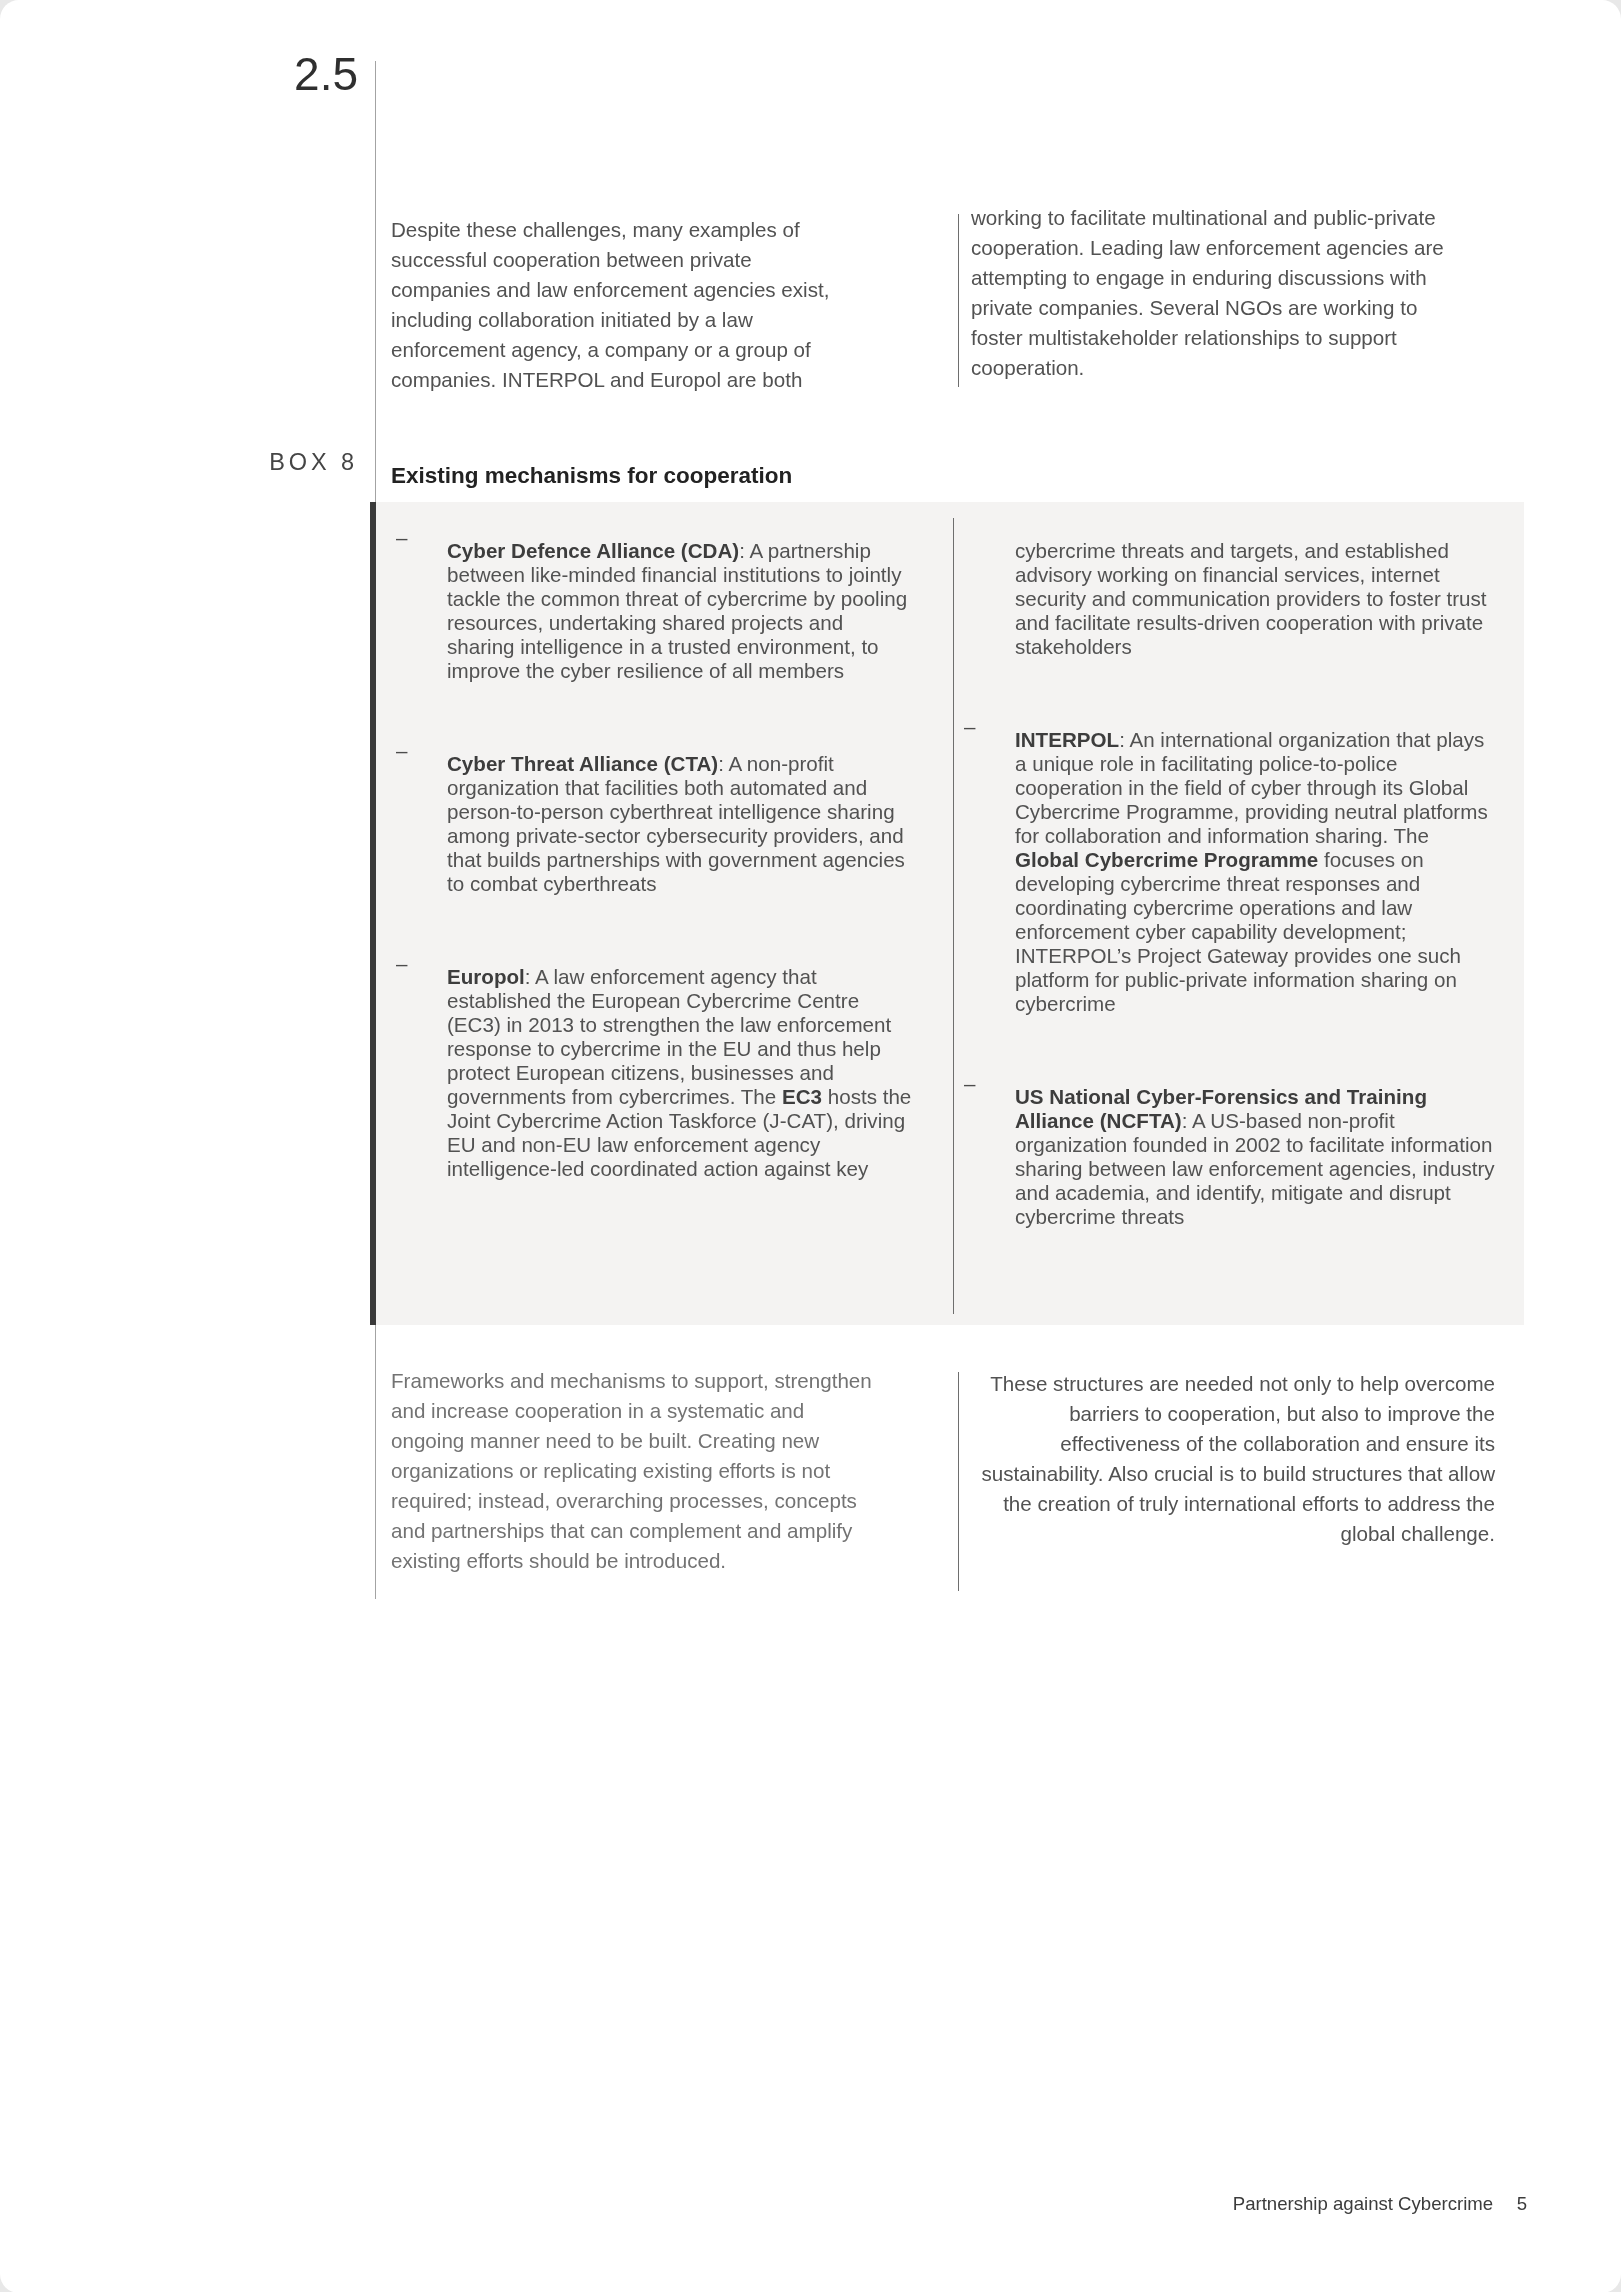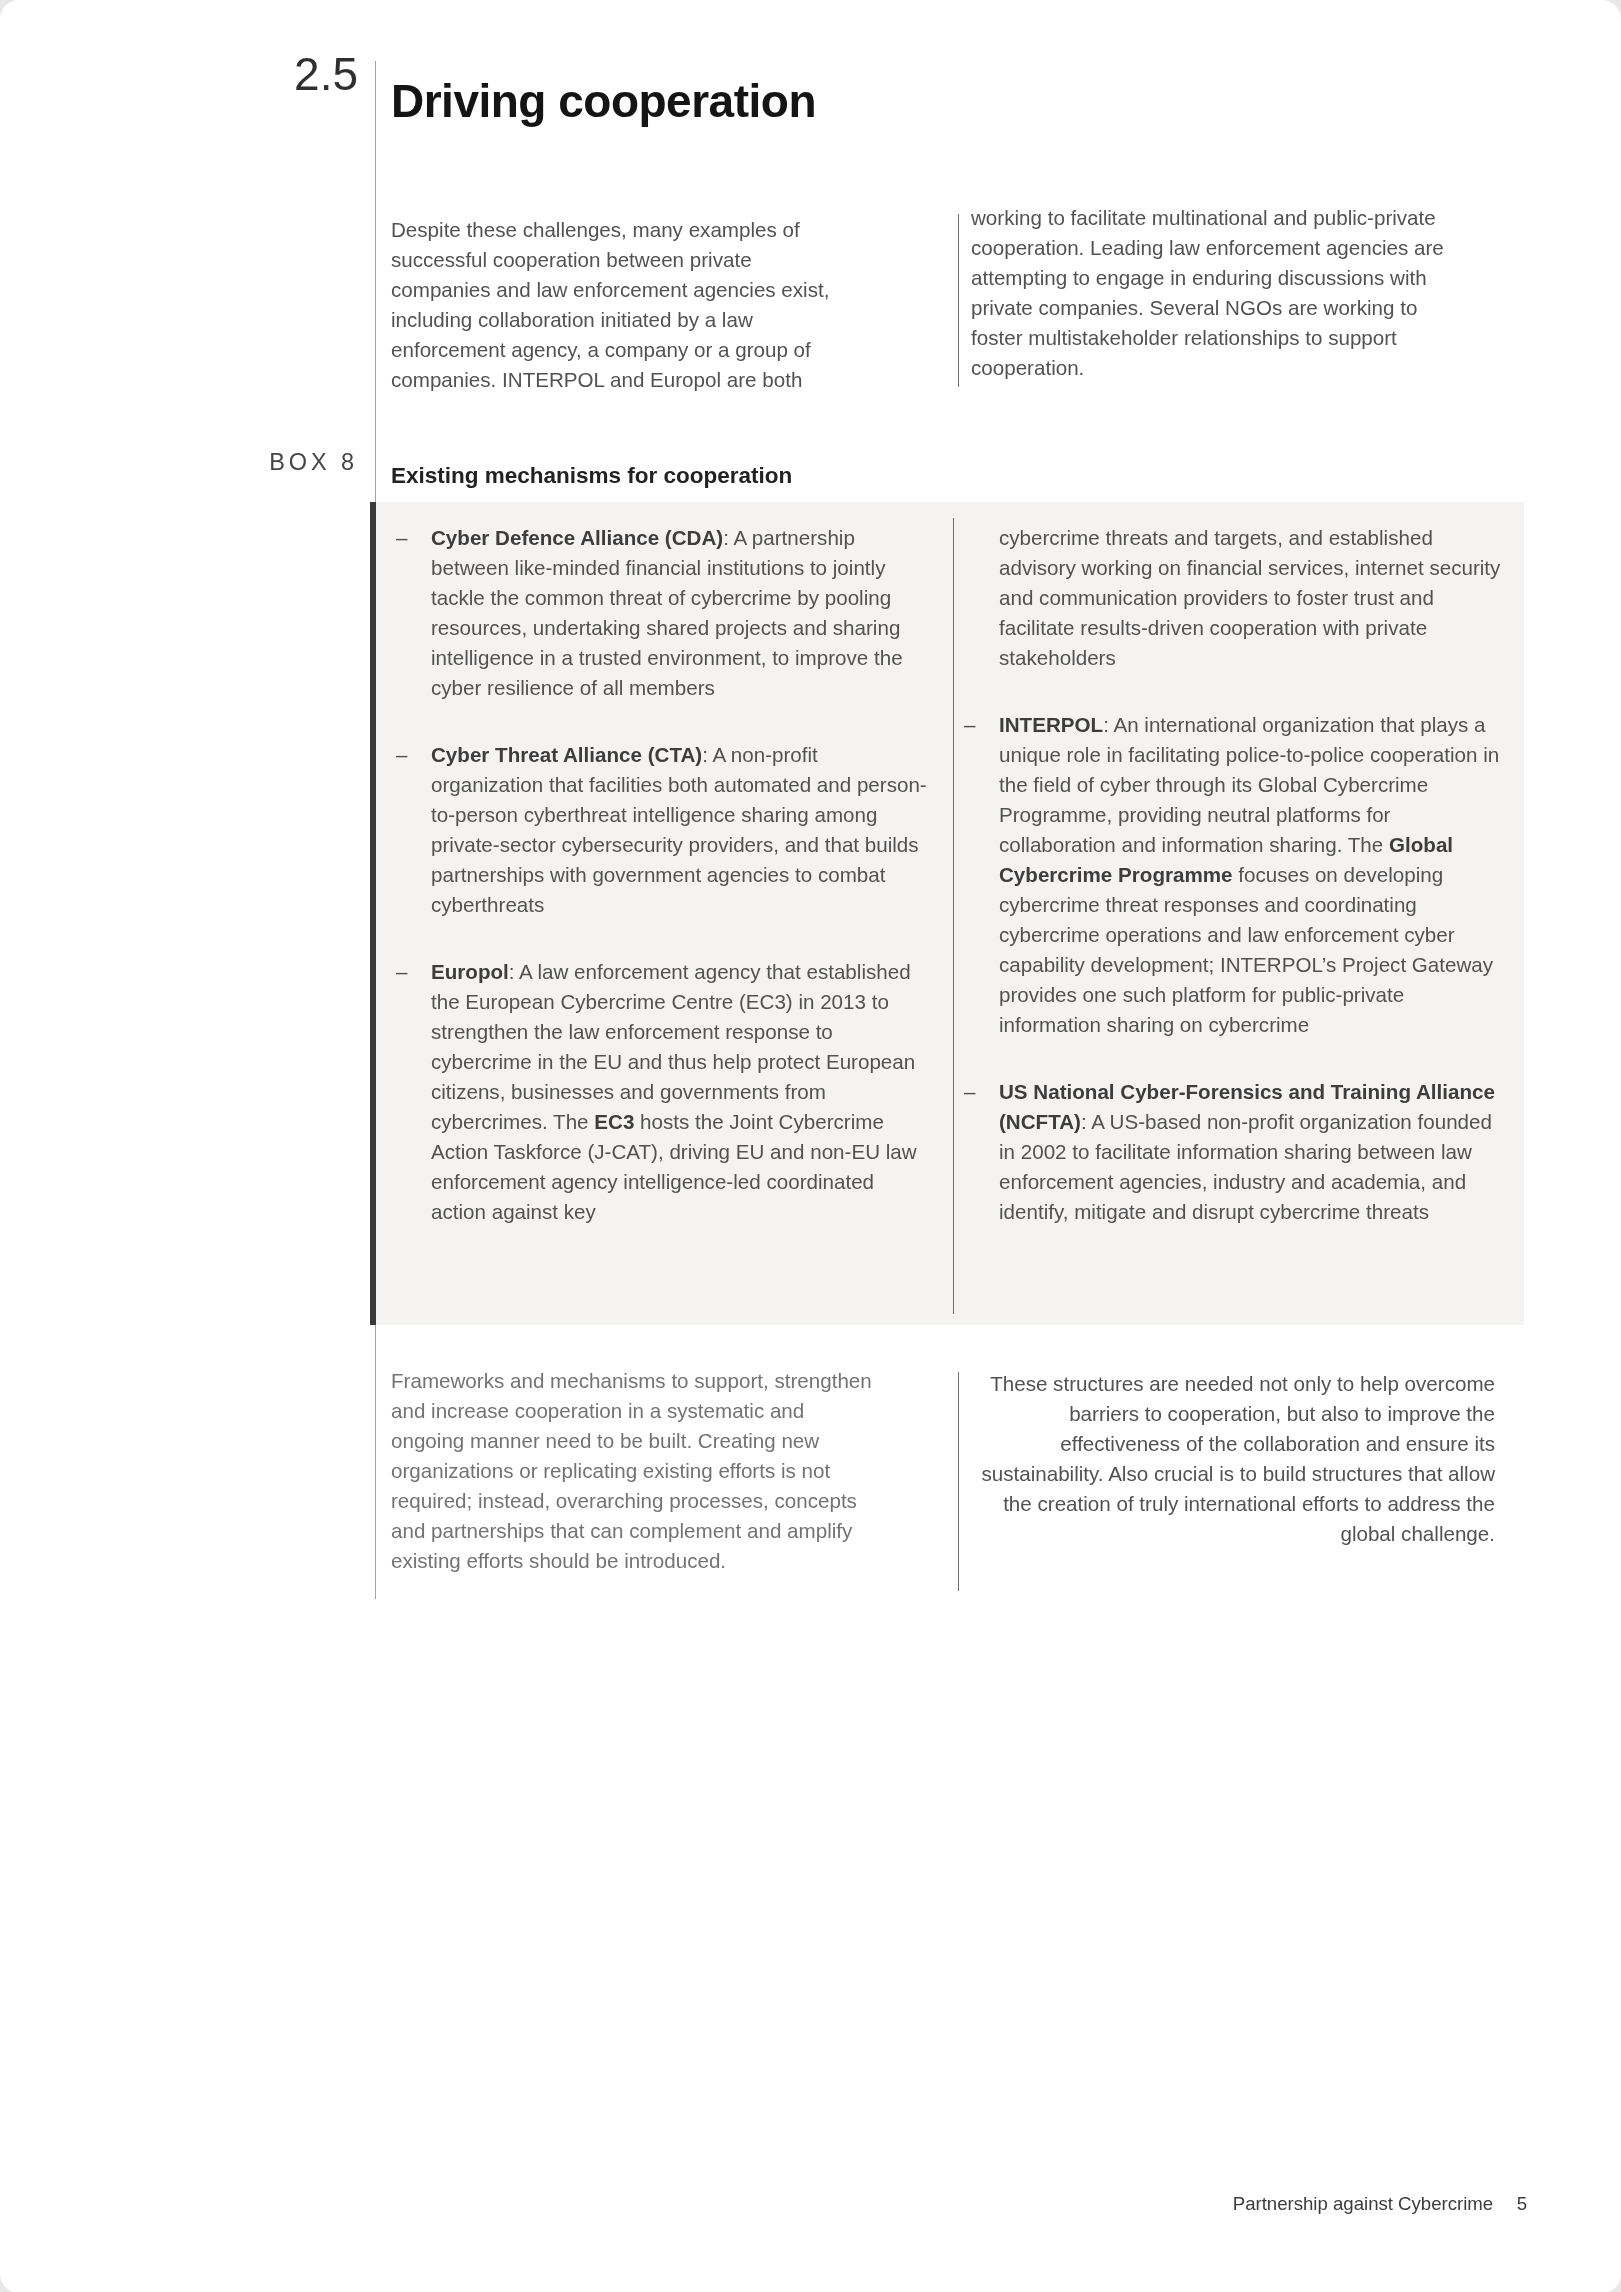--- a/index.html
+++ b/index.html
@@ -51,40 +51,39 @@
   .gray-box-bar{
     position:absolute;left:370px;top:502px;width:5.9px;height:823px;
     background:#3a3a3a;
   }
   .box-col{position:absolute;top:523px;}
   #box-col-left{left:396px;width:535px;}
   #box-col-right{left:964px;width:547px;}
   .bullet-item{display:flex;margin:0 0 37px 0;}
   .bullet-item:last-child{margin-bottom:0;}
   .dash{flex:0 0 35px;font-size:20.6px;line-height:30px;color:#4c4c4c;}
-  .bullet-text{margin:0;font-size:20.6px;line-height:30px;color:#525252;}
+  .bullet-text{margin:16px;font-size:20.6px;line-height:24px;color:#525252;}
   .seg-bold{font-weight:bold;color:#3d3d3d;}
   
   #closing-left{left:391px;top:1366px;width:490px;font-weight:normal;color:#737373;}
   #closing-right{left:971px;top:1369px;width:524px;text-align:right;}
   
   .footer{
     position:absolute;right:94px;top:2193px;
     font-size:18.6px;color:#3c3c3c;white-space:nowrap;
   }
   .footer .page-num{margin-left:23.5px;}
 </style>
 </head>
 <body>
 
 <div class="page">
 
   <div class="section-number">2.5</div>
   <div class="rule-vert" id="rule-header"></div>
-  <h1 class="page-title">Driving cooperation</h1>
 
   <p class="body-par" id="intro-left">Despite these challenges, many examples of successful cooperation between private companies and law enforcement agencies exist, including collaboration initiated by a law enforcement agency, a company or a group of companies. INTERPOL and Europol are both</p>
   <div class="col-divider" id="divider-intro"></div>
   <p class="body-par" id="intro-right">working to facilitate multinational and public-private cooperation. Leading law enforcement agencies are attempting to engage in enduring discussions with private companies. Several NGOs are working to foster multistakeholder relationships to support cooperation.</p>
 
   <div class="box-label">BOX 8</div>
   <div class="box-title">Existing mechanisms for cooperation</div>
 
   <div class="gray-box"></div>
   <div class="gray-box-bar"></div>

